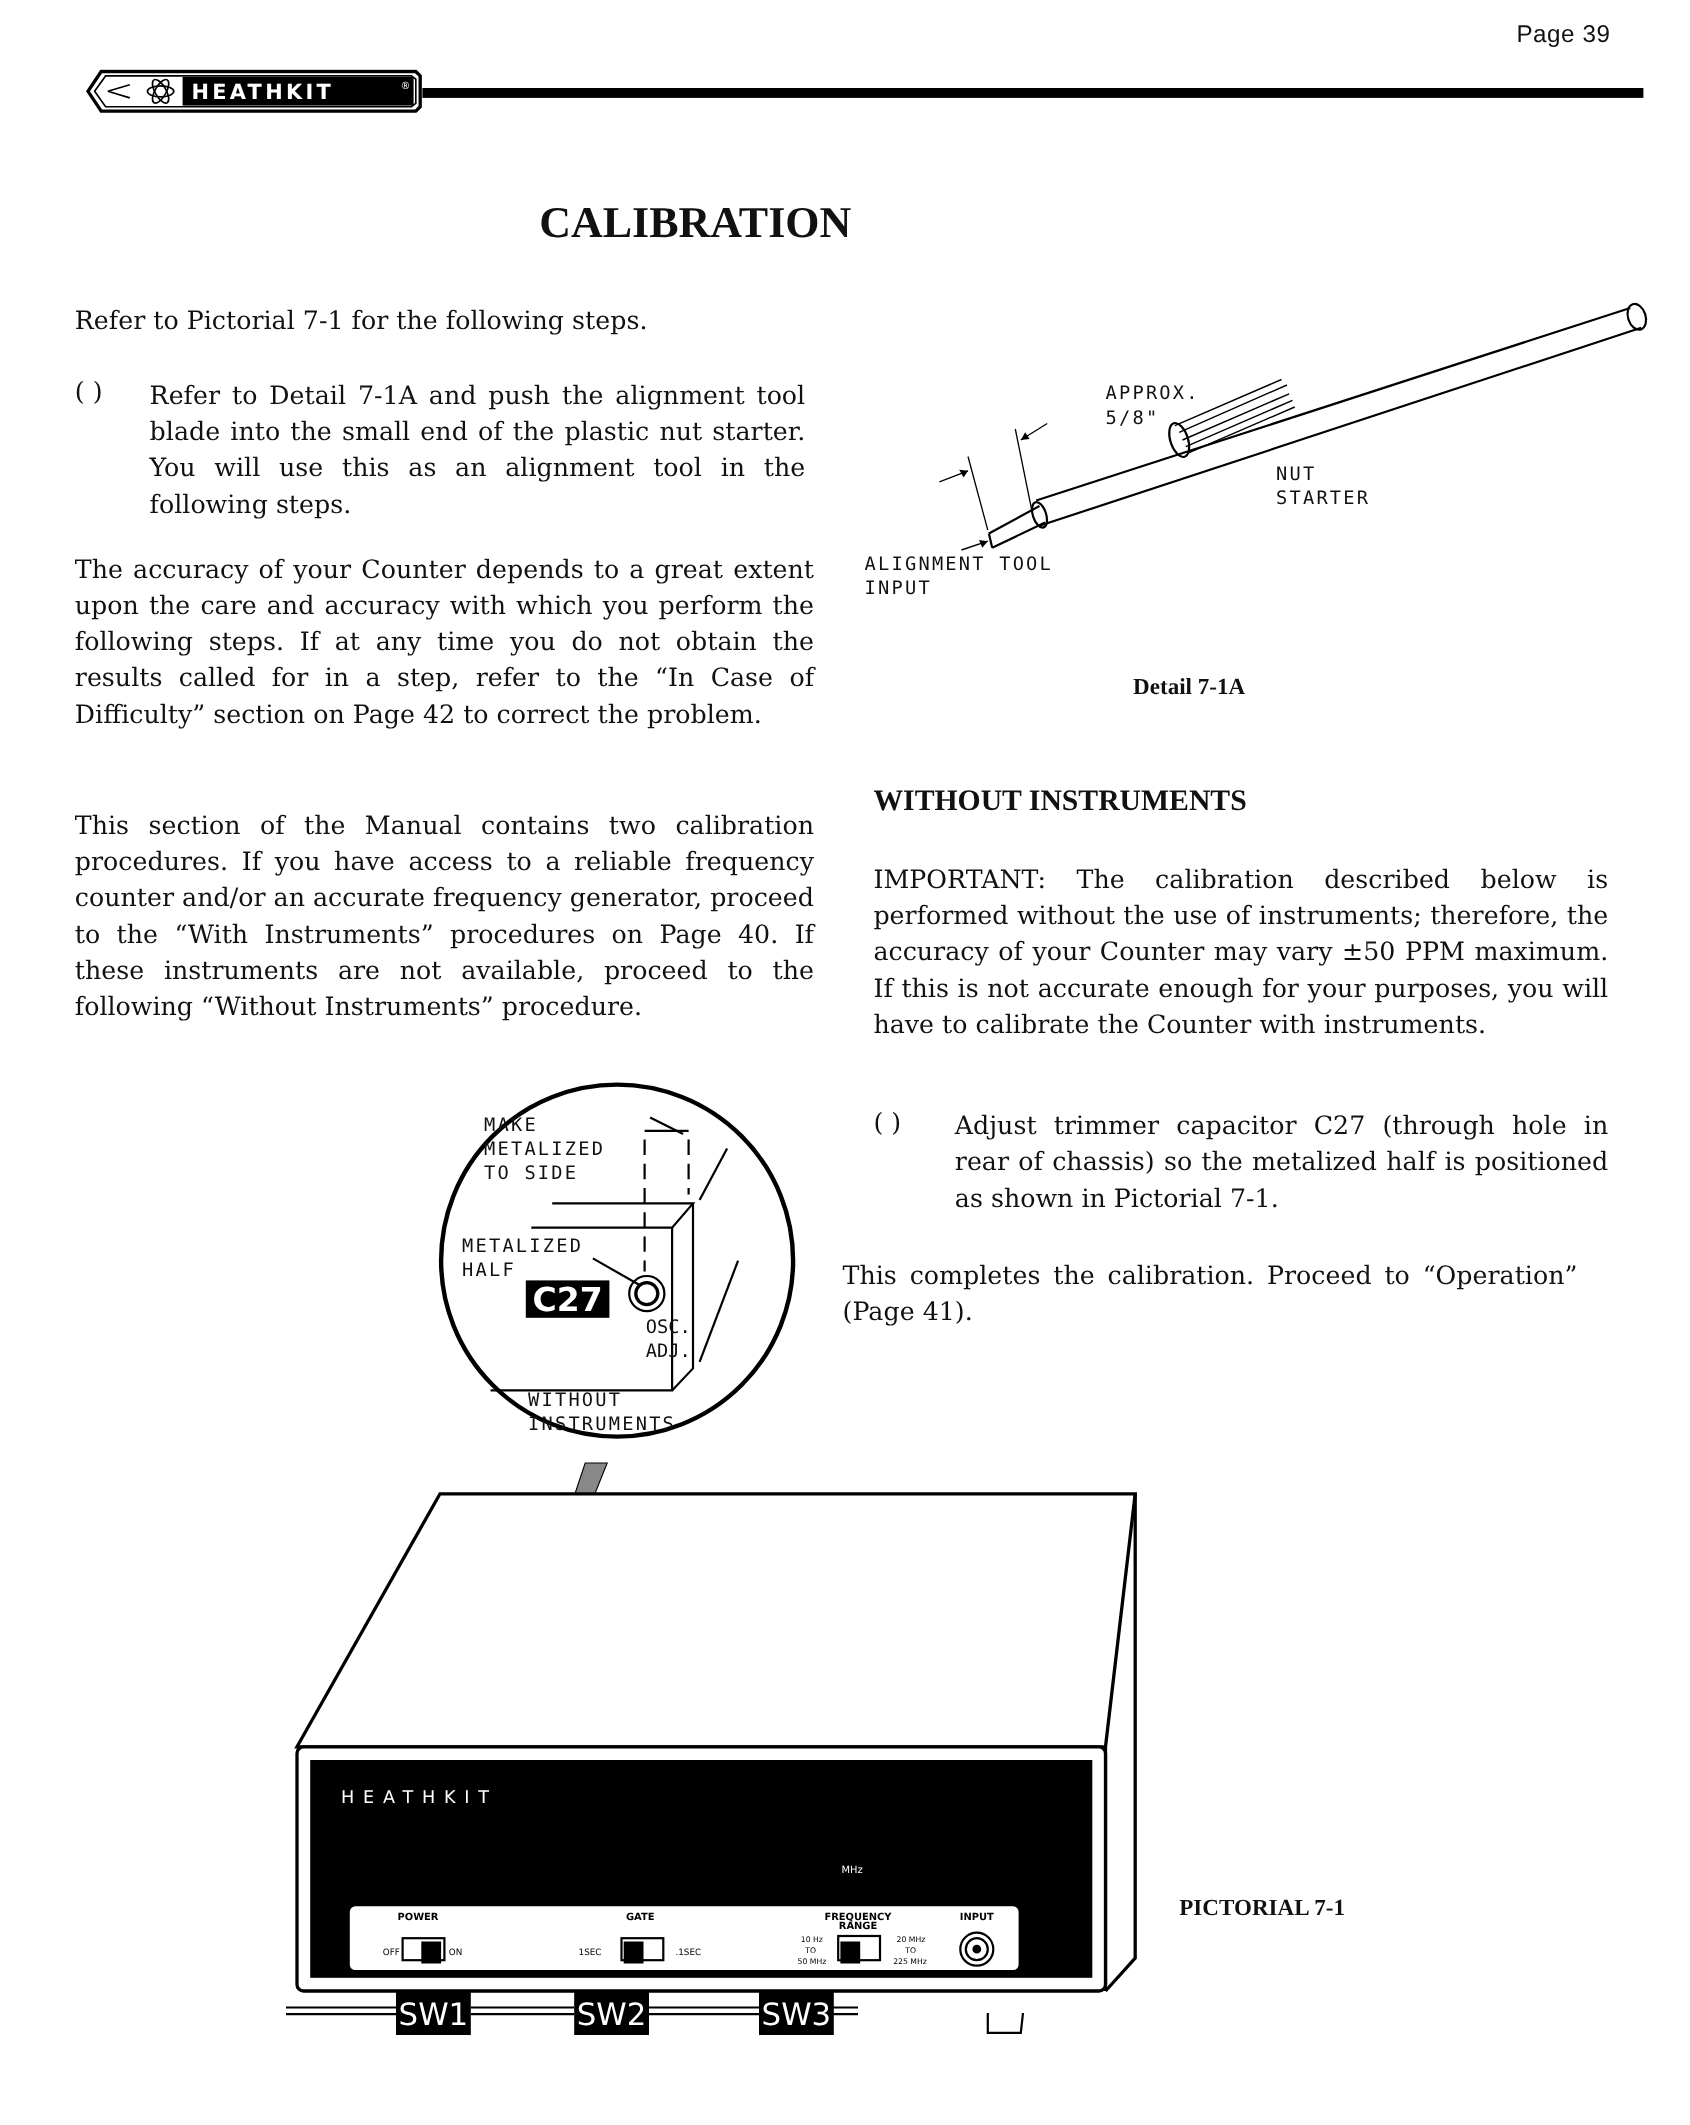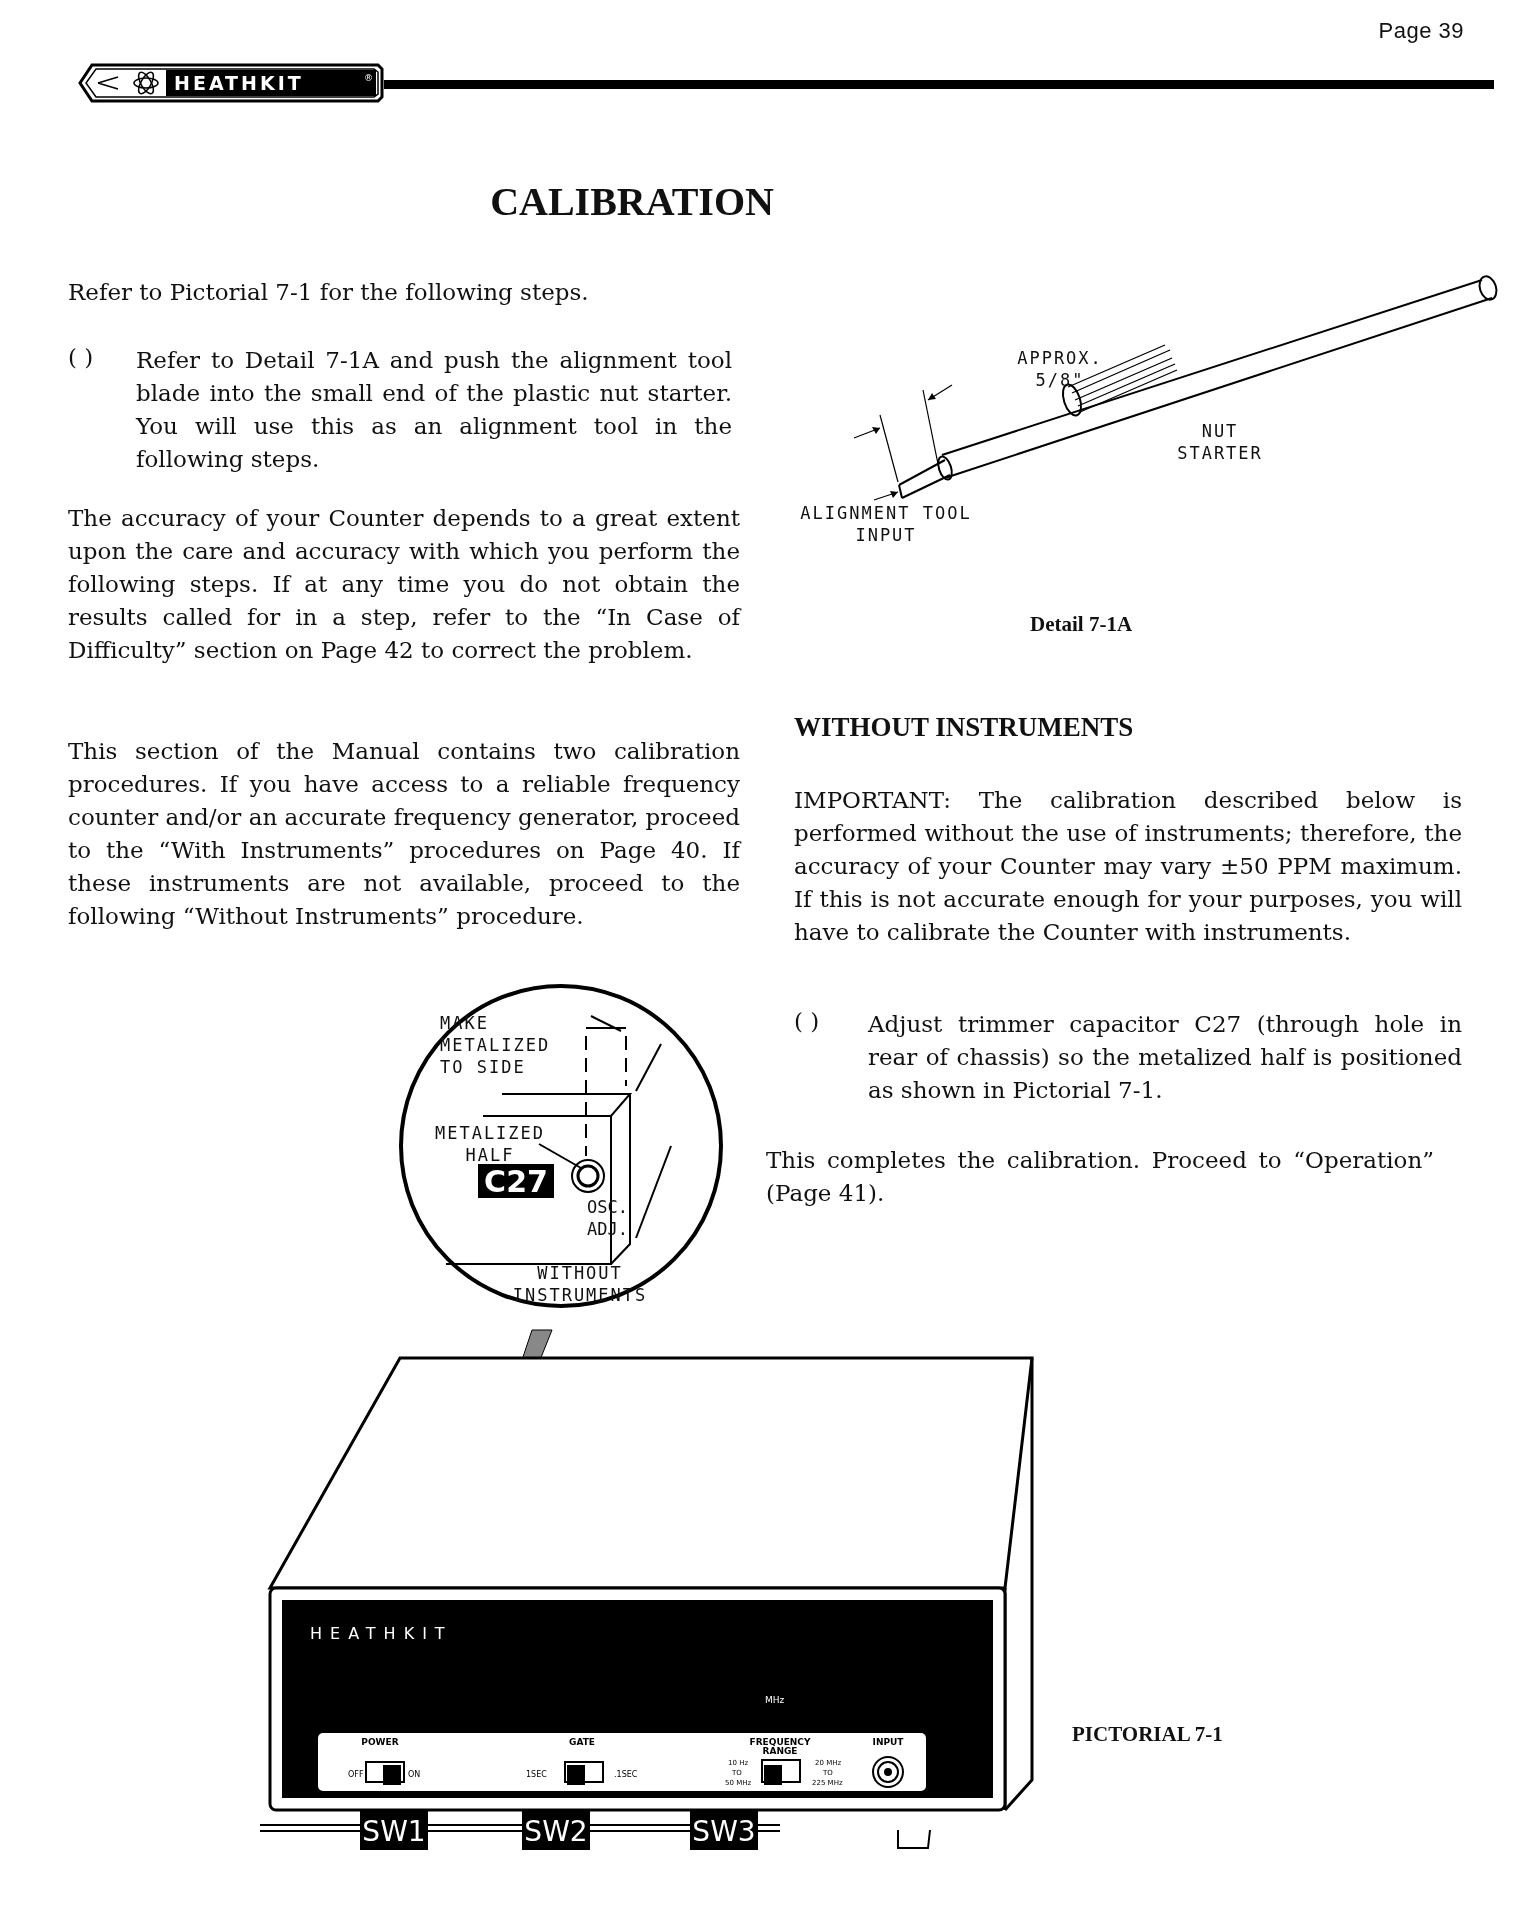--- a/index.html
+++ b/index.html
@@ -6,21 +6,21 @@
   body { width: 1536px; height: 1932px; position: relative; overflow: hidden; color: #111; font-family: "DejaVu Serif", serif; }
   .abs { position: absolute; }
   .page-num { right: 72px; top: 18px; font-family: "Liberation Sans", sans-serif; font-size: 22px; letter-spacing: 0.5px; }
   .logo { left: 78px; top: 63px; width: 306px; height: 40px; }
   .rule { left: 384px; top: 80px; width: 1110px; height: 9px; background: #000; }
   .title { left: 0; width: 1264px; top: 178px; text-align: center; font-size: 40px; font-weight: bold; font-family: "Liberation Serif", serif; }
   .para { font-family: "DejaVu Serif", serif; font-size: 23px; line-height: 33px; text-align: justify; }
   .check { font-family: "DejaVu Serif", serif; font-size: 23px; }
   .caption { font-family: "Liberation Serif", serif; font-weight: bold; font-size: 21px; }
   .heading { font-family: "Liberation Serif", serif; font-weight: bold; font-size: 27px; }
-  .diag-label { font-family: "DejaVu Sans Mono", monospace; font-size: 17px; letter-spacing: 2px; line-height: 22px; text-align: center; }
+  .diag-label { font-family: "DejaVu Sans Mono", monospace; font-size: 17px; letter-spacing: 2px; line-height: 22px; }
   svg text { font-family: "DejaVu Sans", sans-serif; }
 </style>
 </head>
 <body>
 
 <div class="abs page-num">Page 39</div>
 
 <svg class="abs logo" viewBox="0 0 306 40">
   <path d="M14,2 L300,2 L304,6 L304,34 L300,38 L14,38 L2,20 Z" fill="#fff" stroke="#000" stroke-width="3"></path>
   <path d="M18,6 L296,6 L300,9 L300,31 L296,34 L18,34 L8,20 Z" fill="#fff" stroke="#000" stroke-width="1.5"></path>

